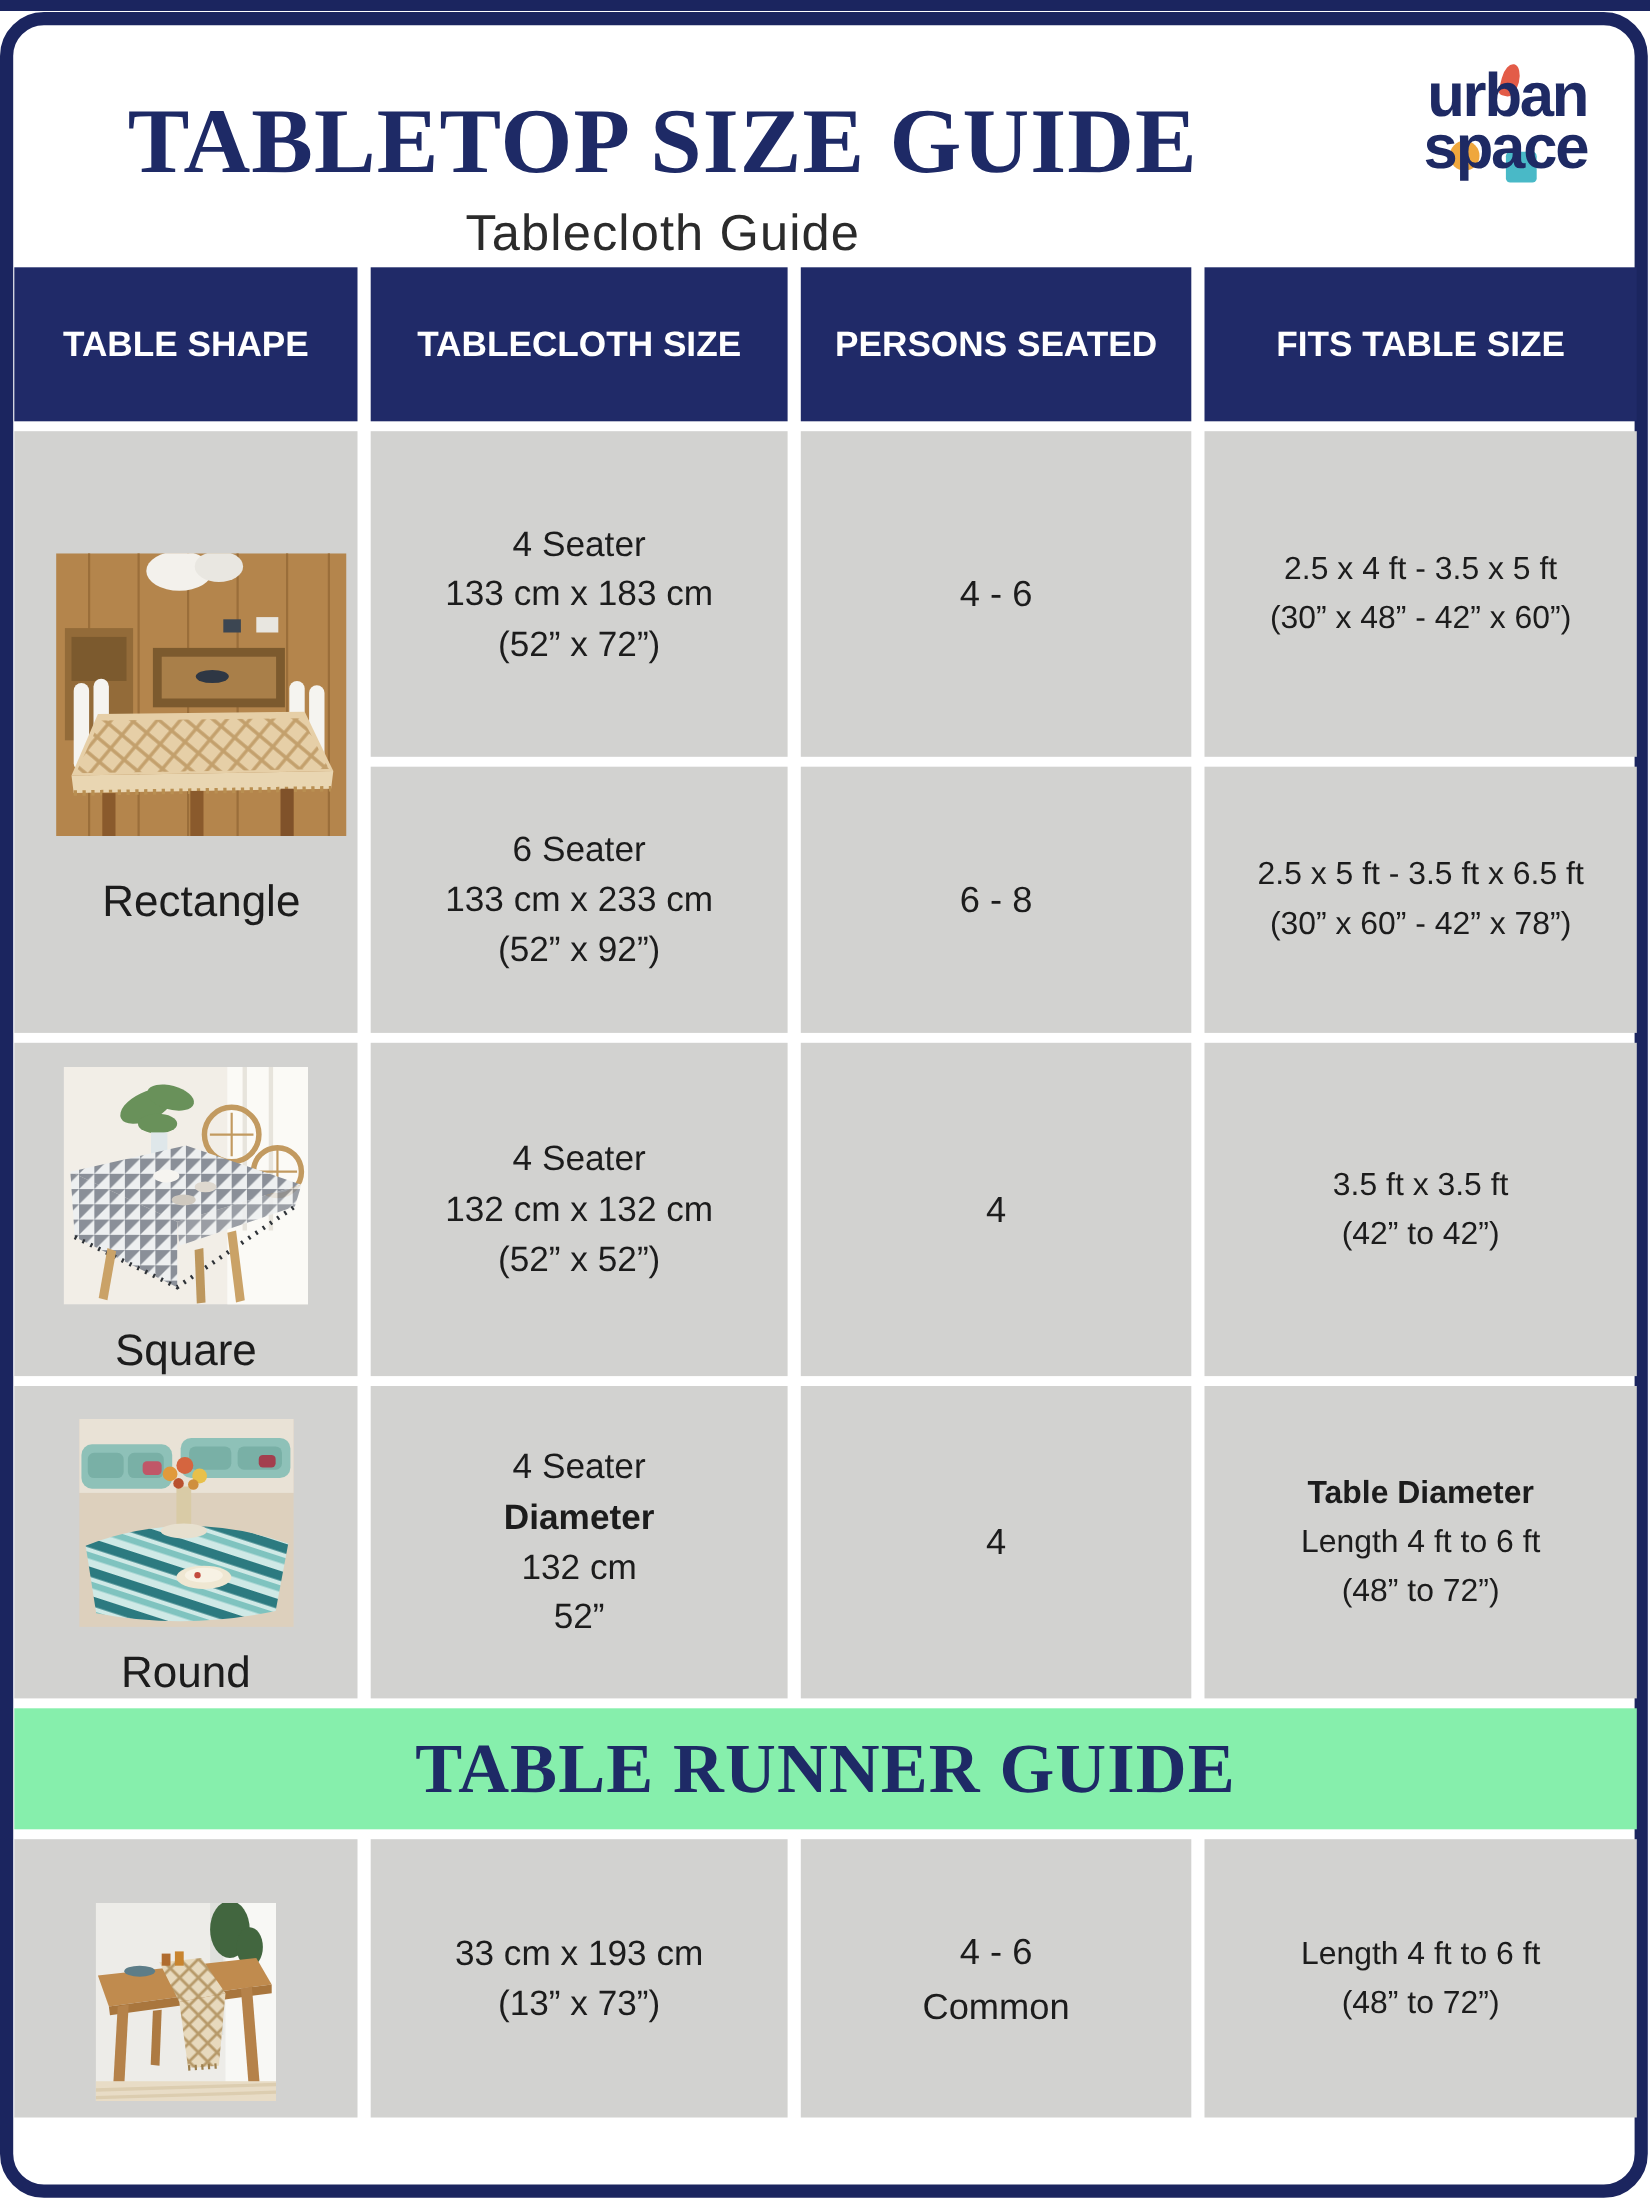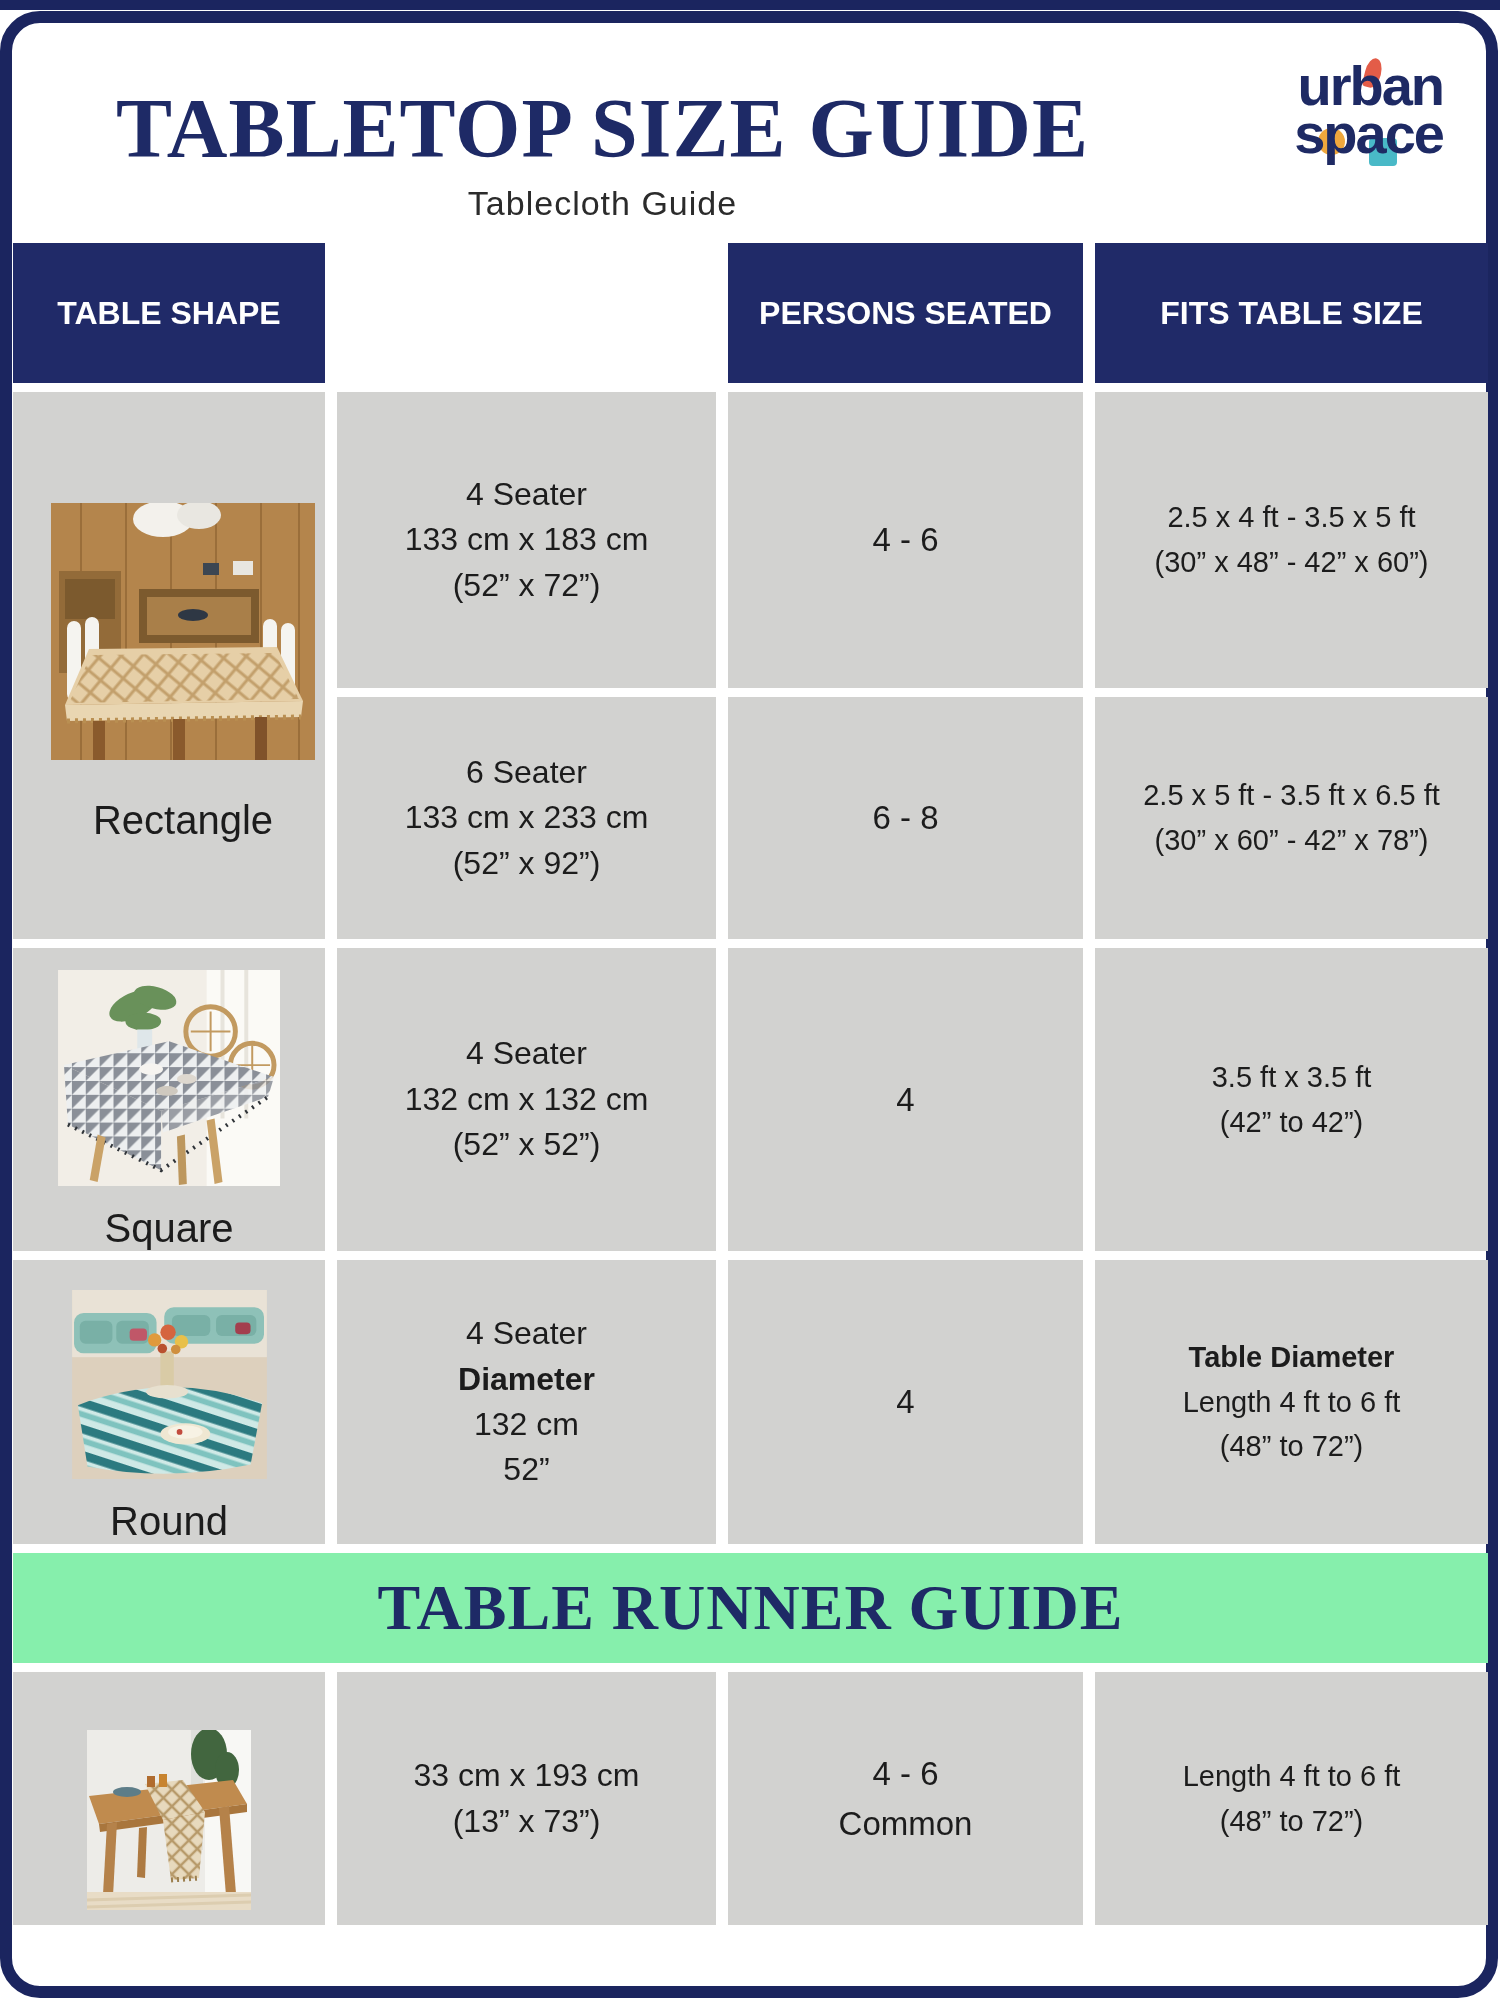--- a/index.html
+++ b/index.html
@@ -15,21 +15,21 @@
     border:12px solid #1b255f;border-radius:40px;box-sizing:border-box;
     pointer-events:none;
   }
   
   .titles{position:absolute;left:50px;top:74px;width:1105px;text-align:center;}
   .titles h1{
     margin:13px;font-family:"Liberation Serif","DejaVu Serif",serif;
     font-weight:700;font-size:84px;line-height:1.0;letter-spacing:1px;
     color:#1e2a66;
   }
-  .subtitle{font-size:34px;color:#2b2b2b;margin-top:8px;letter-spacing:1px;}
+  .subtitle{font-size:46px;color:#2b2b2b;margin-top:8px;letter-spacing:1px;}
   .logo{
     position:absolute;top:62px;right:57px;width:200px;text-align:right;
     font-weight:700;font-size:56px;line-height:0.85;letter-spacing:-2px;
     color:#1e2a64;
   }
   .logo .logo-line{position:relative;z-index:2;}
   .logo-shape{position:absolute;z-index:1;}
   .logo-shape.red{
     top:-4px;right:62px;width:16px;height:30px;background:#e35c48;
     border-radius:50% 50% 50% 4px;transform:rotate(14deg);
@@ -92,20 +92,21 @@
   <span class="logo-shape red"></span>
   <span class="logo-shape orange"></span>
   <span class="logo-shape teal"></span>
   <div class="logo-line">urban</div>
   <div class="logo-line">space</div>
 </div>
 
 <div class="grid">
 
   <div class="hcell c1 r1">TABLE SHAPE</div>
+  <div class="hcell c2 r1">TABLECLOTH SIZE</div>
   <div class="hcell c3 r1">PERSONS SEATED</div>
   <div class="hcell c4 r1">FITS TABLE SIZE</div>
 
   <div class="cell shape-cell rect-span c1 pt111">
     <svg viewBox="0 0 264 257" width="264" height="257">
       <rect width="264" height="257" fill="#b4854c"></rect>
       <g stroke="#9a6e3a" stroke-width="2">
         <line x1="30" y1="0" x2="30" y2="257"></line>
           <line x1="75" y1="0" x2="75" y2="257"></line>
         <line x1="120" y1="0" x2="120" y2="257"></line>

